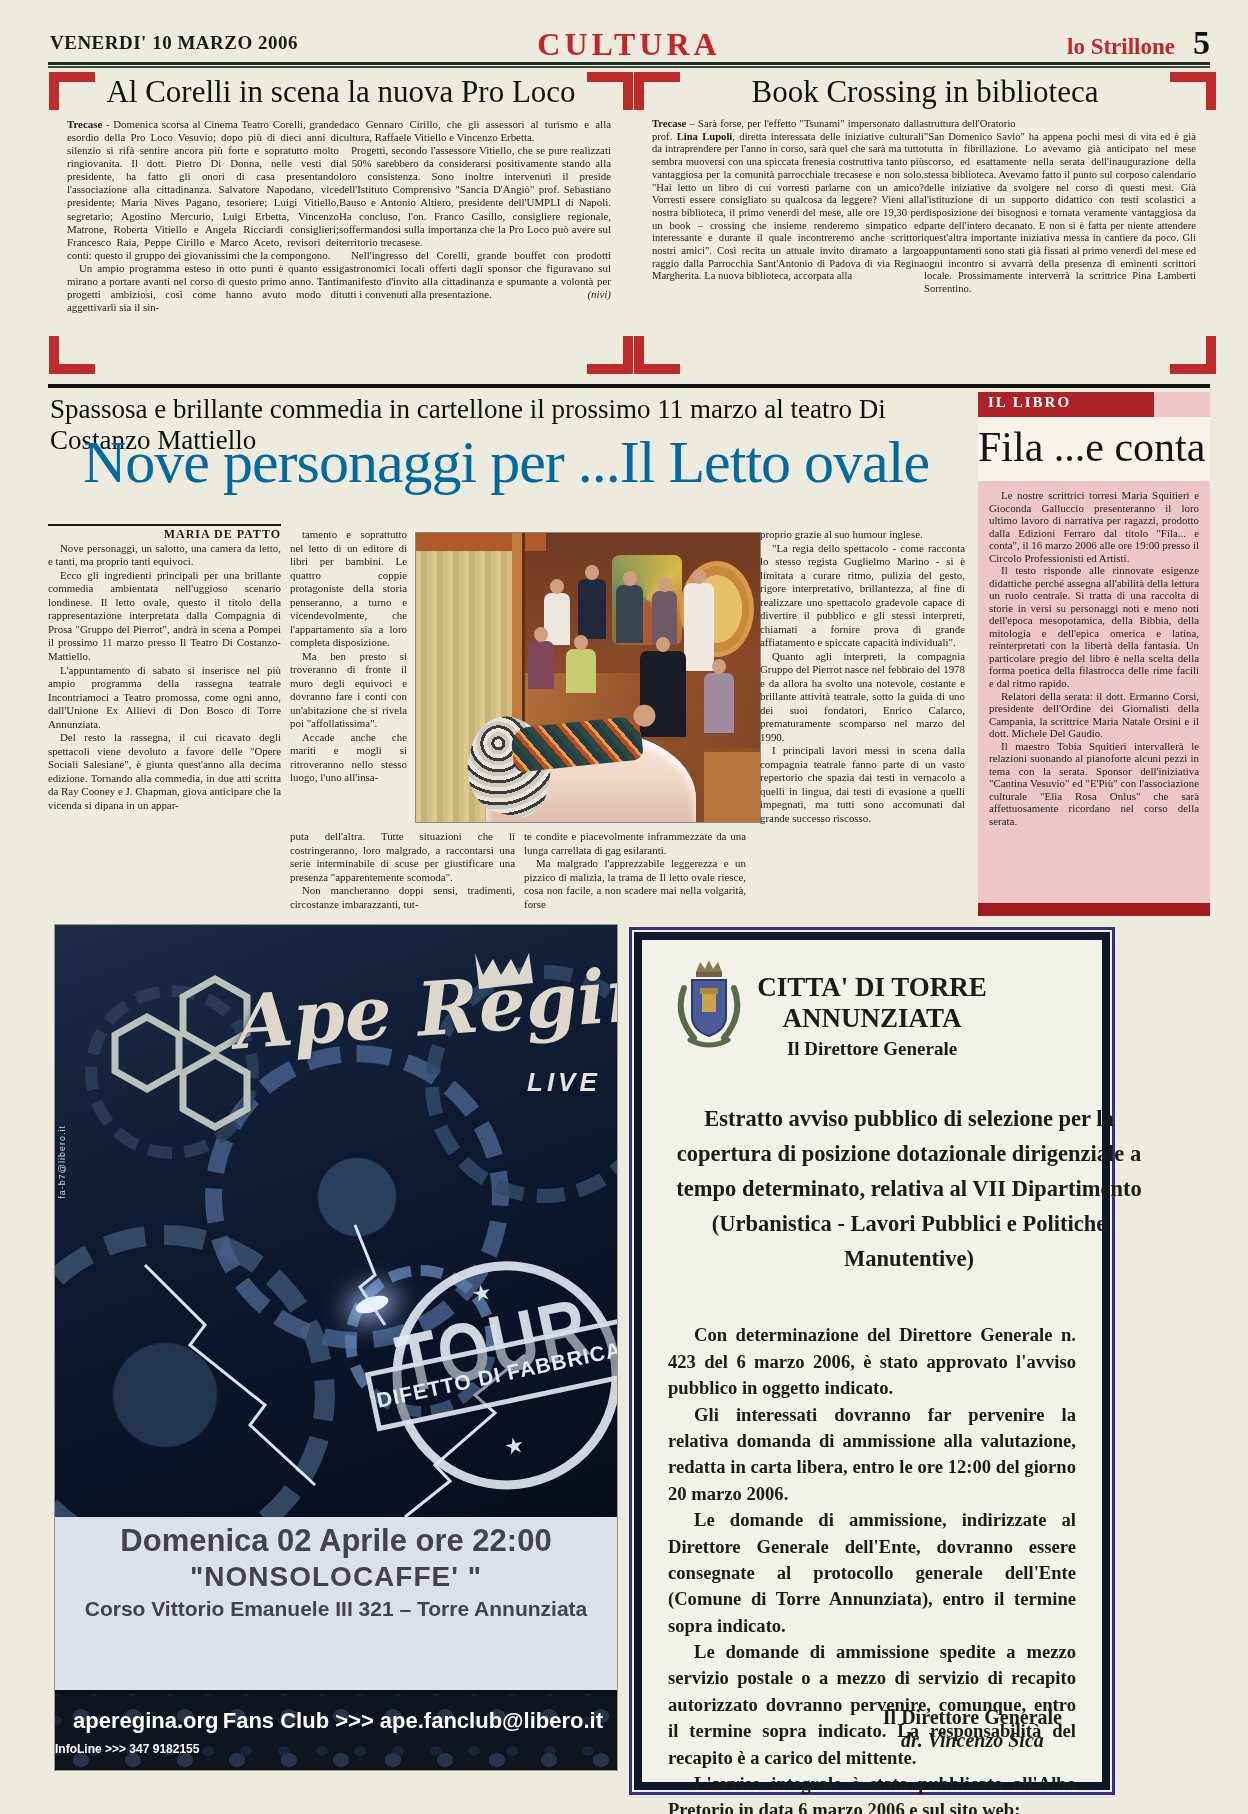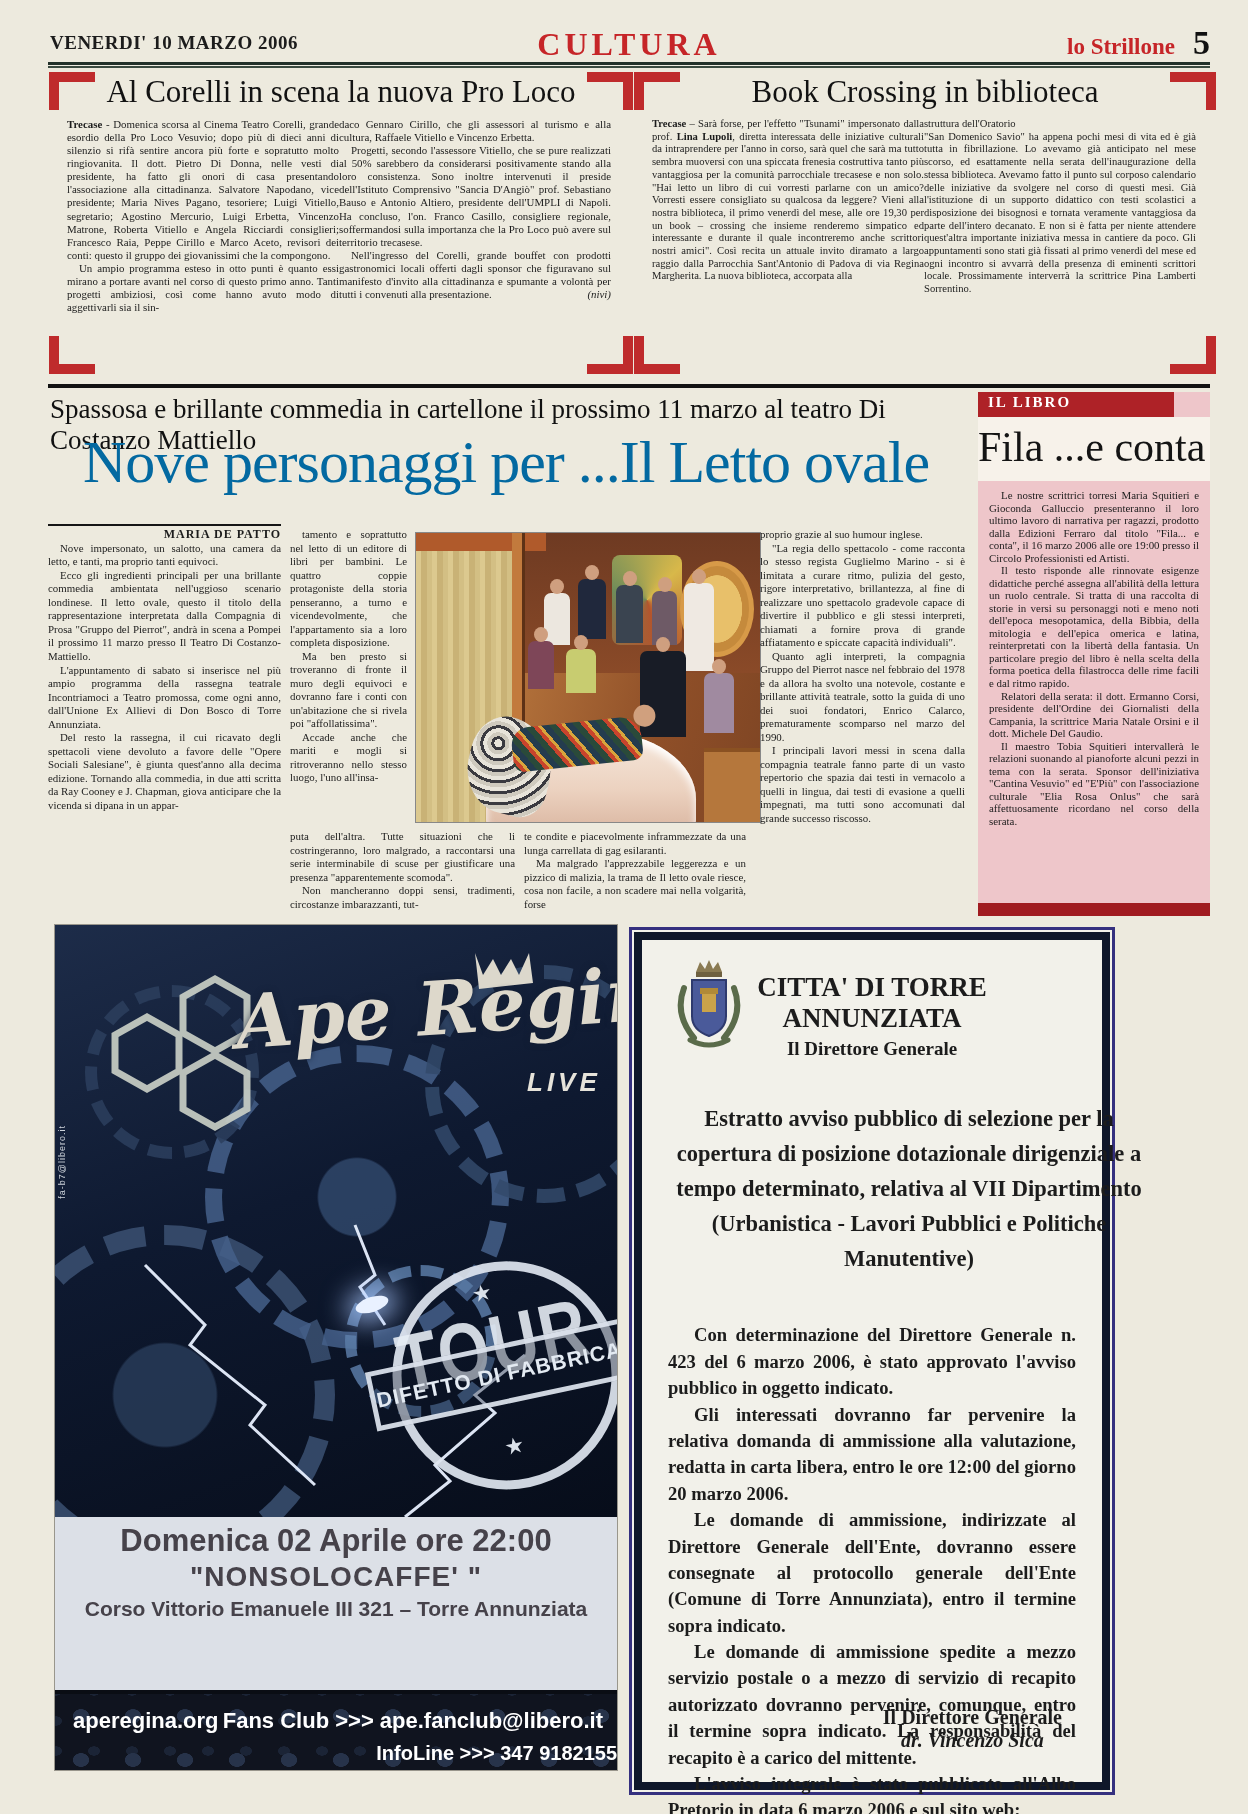--- a/index.html
+++ b/index.html
@@ -57,21 +57,21 @@
   .fig::before{content:"";position:absolute;top:-14px;left:50%;margin-left:-7px;width:14px;height:15px;
       border-radius:50%;background:#cf9f7f;}
   .recline{position:absolute;left:96px;bottom:56px;width:130px;height:44px;border-radius:18px 22px 10px 10px;
       background:repeating-linear-gradient(55deg,#2a4a3a 0 6px,#c8442c 6px 10px,#d8a43c 10px 13px,#243c4e 13px 19px);
       transform:rotate(-6deg);}
   .recline::before{content:"";position:absolute;right:-16px;top:-10px;width:22px;height:22px;border-radius:50%;background:#d0a07e;}
   .fur{position:absolute;left:52px;bottom:8px;width:84px;height:96px;border-radius:40% 60% 30% 50%;
       background:repeating-radial-gradient(circle at 30% 30%,#e8e4da 0 4px,#3a3a40 4px 7px,#cfcabe 7px 11px);transform:rotate(14deg);}
   
   .sidebar{position:absolute;left:978px;top:392px;width:232px;height:524px;background:#eec6ca;overflow:hidden;}
-  .sb-label{position:relative;width:196px;height:25px;background:#ae2227;color:#fff;font-weight:bold;
+  .sb-label{position:relative;width:176px;height:25px;background:#ae2227;color:#fff;font-weight:bold;
             font-size:15px;letter-spacing:2px;padding:2px 0 0 10px;box-sizing:border-box;}
   .sb-titleband{background:#f7f2ea;padding:6px 0 10px;}
   .sb-title{text-align:left;font-size:42px;color:#141414;}
   .sb-body{padding:8px 11px 0 11px;font-size:10.9px;line-height:1.15;text-align:justify;hyphens:auto;}
   .sb-body p{margin:0;text-indent:12px;}
   .sb-bar{position:absolute;left:0;right:0;bottom:0;height:13px;background:#a01b20;}
   
   .poster{position:absolute;left:55px;top:925px;width:562px;height:845px;background:#0c1526;overflow:hidden;
           font-family:"Liberation Sans",sans-serif;box-shadow:0 0 0 1px #99968c;}
   .po-art{position:absolute;left:0;top:0;right:0;height:592px;overflow:hidden;
@@ -99,21 +99,21 @@
   .st-s1{top:16px;} .st-s2{bottom:14px;}
   .po-band{position:absolute;left:0;right:0;top:592px;height:173px;background:#dce0e7;text-align:center;color:#46424a;}
   .po-date{margin-top:6px;font-size:31px;font-weight:bold;}
   .po-venue{margin-top:2px;font-size:28px;font-weight:bold;letter-spacing:1px;}
   .po-addr{margin-top:4px;font-size:21px;font-weight:bold;}
   .po-footer{position:absolute;left:0;right:0;top:765px;height:80px;border-top:4px solid #0a0d14;color:#fff;
       background:#10141f;background-image:radial-gradient(closest-side,#27334a 30%,rgba(0,0,0,0) 32%),radial-gradient(closest-side,#1b2436 30%,rgba(0,0,0,0) 32%);
       background-size:52px 44px,38px 30px;background-position:0 0,20px 12px;}
   .po-site{position:absolute;left:18px;top:14px;font-size:22px;font-weight:bold;}
   .po-fans{position:absolute;right:14px;top:14px;font-size:22px;font-weight:bold;}
-  .po-info{position:absolute;left:0;right:0;top:48px;text-align:right;font-size:20px;font-weight:bold;}
+  .po-info{position:absolute;left:0;right:0;top:48px;text-align:left;font-size:12px;font-weight:bold;}
   
   .notice{position:absolute;left:634px;top:932px;width:476px;height:858px;background:#f2f1ea;
           border:8px solid #0f172a;box-shadow:0 0 0 2px #f2f1ea,0 0 0 5px #35307f;box-sizing:border-box;
           padding:16px 26px 0 26px;}
   .no-crest{position:absolute;left:28px;top:18px;}
   .no-city{text-align:center;font-size:27px;font-weight:bold;margin-top:16px;}
   .no-role{text-align:center;font-size:19px;font-weight:bold;margin-top:4px;}
   .no-intro{margin:42px auto 0;width:482px;text-align:center;font-size:22.5px;font-weight:bold;line-height:1.55;}
   .no-body{margin-top:46px;font-size:18.6px;line-height:1.42;text-align:justify;font-weight:bold;}
   .no-body p{margin:0;text-indent:26px;}
@@ -171,21 +171,21 @@
       </div>
     </div>
   </div>
 
   <div class="midrule"></div>
   <div class="kicker">Spassosa e brillante commedia in cartellone il prossimo 11 marzo al teatro Di Costanzo Mattiello</div>
   <div class="headline">Nove personaggi per ...Il Letto ovale</div>
 
   <div class="fcol" style="left:48px;top:524px;width:233px;height:424px;">
     <p class="byline">MARIA DE PATTO</p>
-    <p>Nove impersonato, un salotto, una camera da letto, e tanti, ma proprio tanti equivoci.</p>
+    <p>Nove personaggi, un salotto, una camera da letto, e tanti, ma proprio tanti equivoci.</p>
     <p>Ecco gli ingredienti principali per una brillante commedia ambientata nell'uggioso scenario londinese. Il letto ovale, questo il titolo della rappresentazione interpretata dalla Compagnia di Prosa "Gruppo del Pierrot", andrà in scena a Pompei il prossimo 11 marzo presso Il Teatro Di Costanzo-Mattiello.</p>
     <p>L'appuntamento di sabato si inserisce nel più ampio programma della rassegna teatrale Incontriamoci a Teatro promossa, come ogni anno, dall'Unione Ex Allievi di Don Bosco di Torre Annunziata.</p>
     <p>Del resto la rassegna, il cui ricavato degli spettacoli viene devoluto a favore delle "Opere Sociali Salesiane", è giunta quest'anno alla decima edizione. Tornando alla commedia, in due atti scritta da Ray Cooney e J. Chapman, giova anticipare che la vicenda si dipana in un appar-</p>
   </div>
 
   <div class="fcol" style="left:290px;top:528px;width:117px;height:298px;">
     <p>tamento e soprattutto nel letto di un editore di libri per bambini. Le quattro coppie protagoniste della storia penseranno, a turno e vicendevolmente, che l'appartamento sia a loro completa disposizione.</p>
     <p>Ma ben presto si troveranno di fronte il muro degli equivoci e dovranno fare i conti con un'abitazione che si rivela poi "affollatissima".</p>
     <p>Accade anche che mariti e mogli si ritroveranno nello stesso luogo, l'uno all'insa-</p>
   </div>

